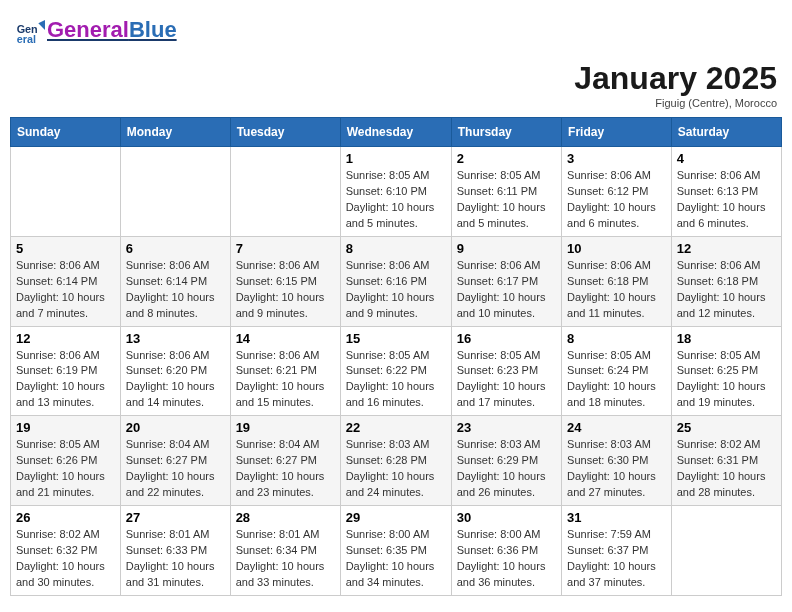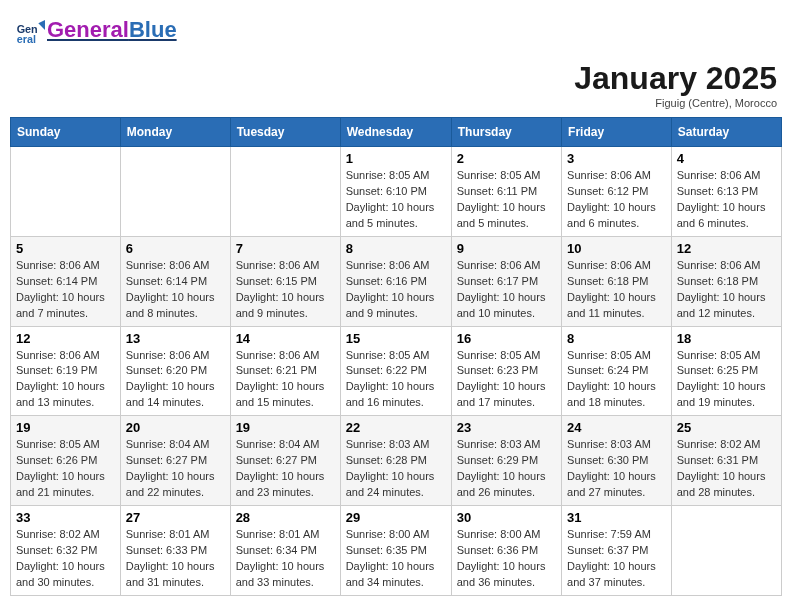--- a/index.html
+++ b/index.html
@@ -222,21 +222,21 @@
           <span class="day-num">24</span>
           <div class="day-info">Sunrise: 8:03 AM<br>Sunset: 6:30 PM<br>Daylight: 10 hours<br>and 27 minutes.</div>
         </td>
         <td>
           <span class="day-num">25</span>
           <div class="day-info">Sunrise: 8:02 AM<br>Sunset: 6:31 PM<br>Daylight: 10 hours<br>and 28 minutes.</div>
         </td>
       </tr>
       <tr>
         <td>
-          <span class="day-num">33</span>
+          <span class="day-num">26</span>
           <div class="day-info">Sunrise: 8:02 AM<br>Sunset: 6:32 PM<br>Daylight: 10 hours<br>and 30 minutes.</div>
         </td>
         <td>
           <span class="day-num">27</span>
           <div class="day-info">Sunrise: 8:01 AM<br>Sunset: 6:33 PM<br>Daylight: 10 hours<br>and 31 minutes.</div>
         </td>
         <td>
           <span class="day-num">28</span>
           <div class="day-info">Sunrise: 8:01 AM<br>Sunset: 6:34 PM<br>Daylight: 10 hours<br>and 33 minutes.</div>
         </td>

